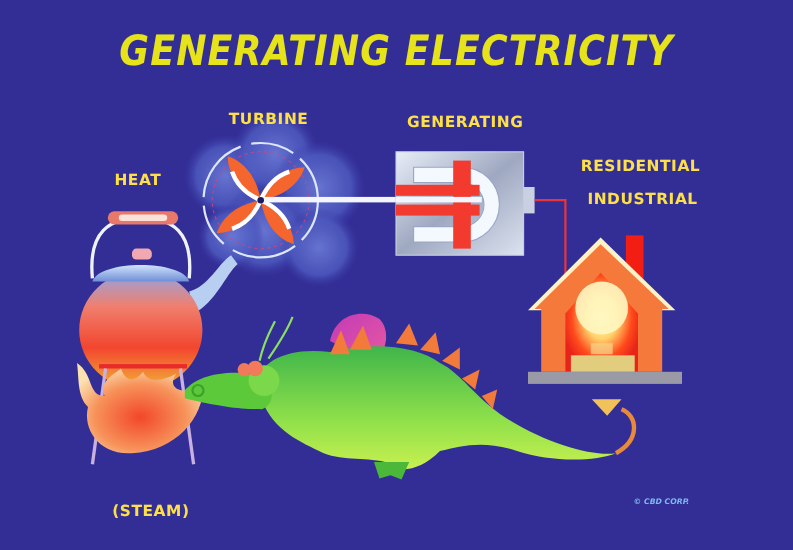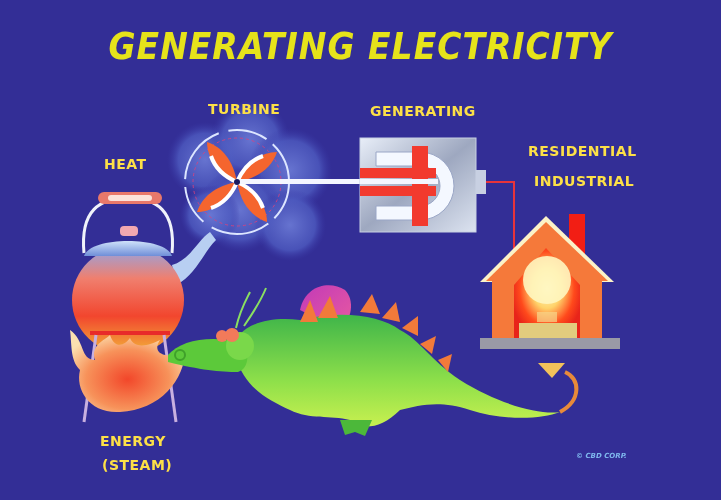--- a/index.html
+++ b/index.html
@@ -168,17 +168,16 @@
       <circle cx="180" cy="355" r="5" fill="none" stroke="#3FA02A" stroke-width="2"></circle>
       <path d="M340,420 L345,435 L355,432 L365,436 L372,420Z" fill="#4CB83A"></path>
     </g>
   </svg>
 
   <div class="label" style="left:104px; top:153px;">HEAT</div>
   <div class="label" style="left:208px; top:98px;">TURBINE</div>
   <div class="label" style="left:370px; top:100px;">GENERATING</div>
   <div class="label" style="left:528px; top:140px;">RESIDENTIAL</div>
   <div class="label" style="left:534px; top:170px;text-align:center;">INDUSTRIAL</div>
-  <div class="label" style="left:100px; top:430px;">ENERGY</div>
   <div class="label" style="left:102px; top:454px;">(STEAM)</div>
 
   <div class="copyright">© CBD CORP.</div>
 </div>
 
 </body></html>

